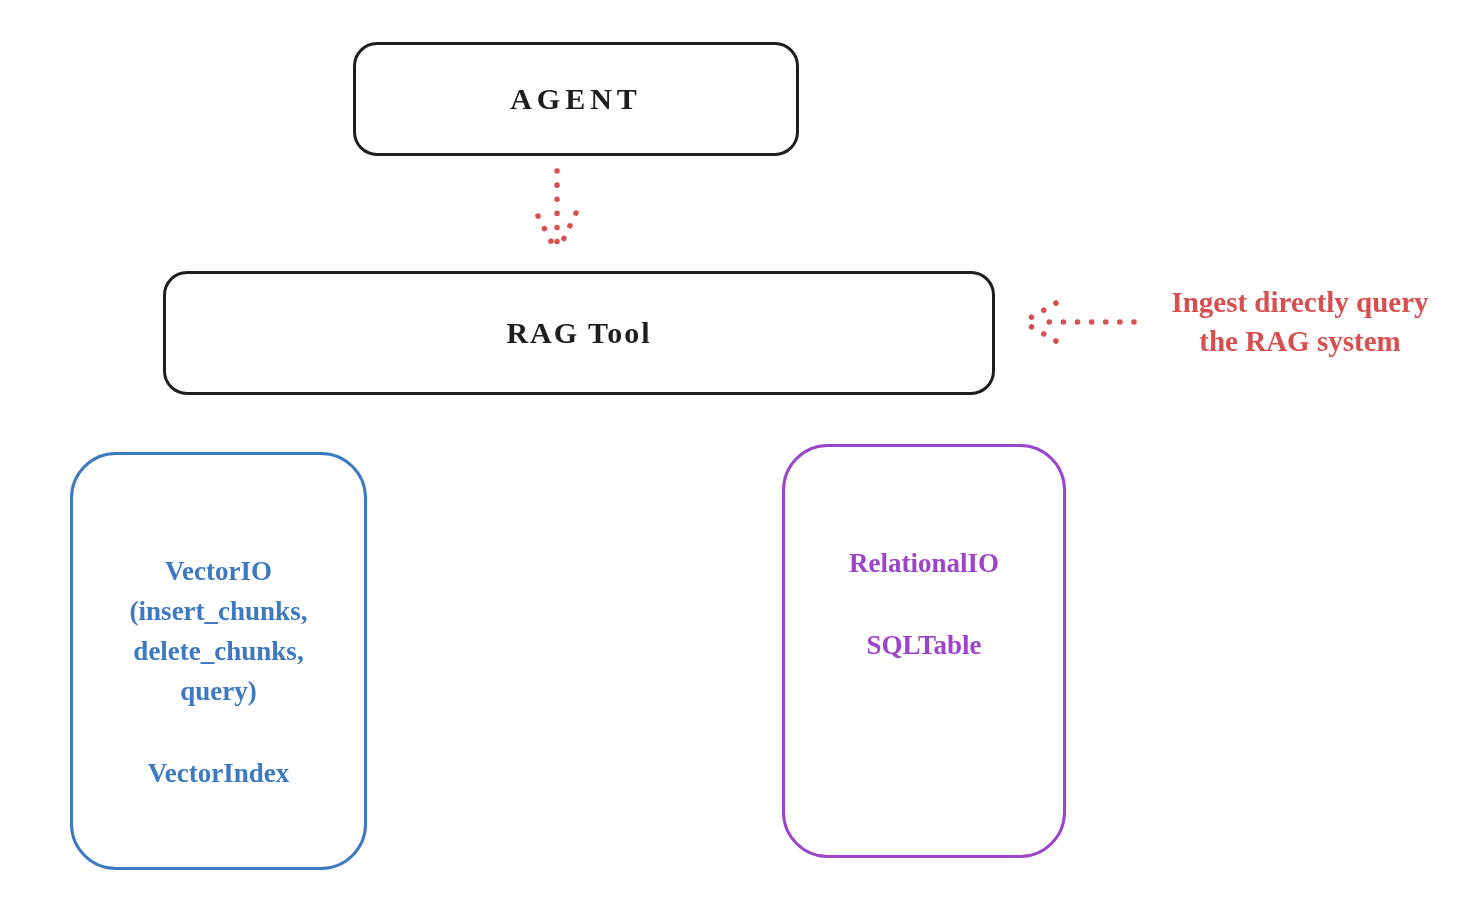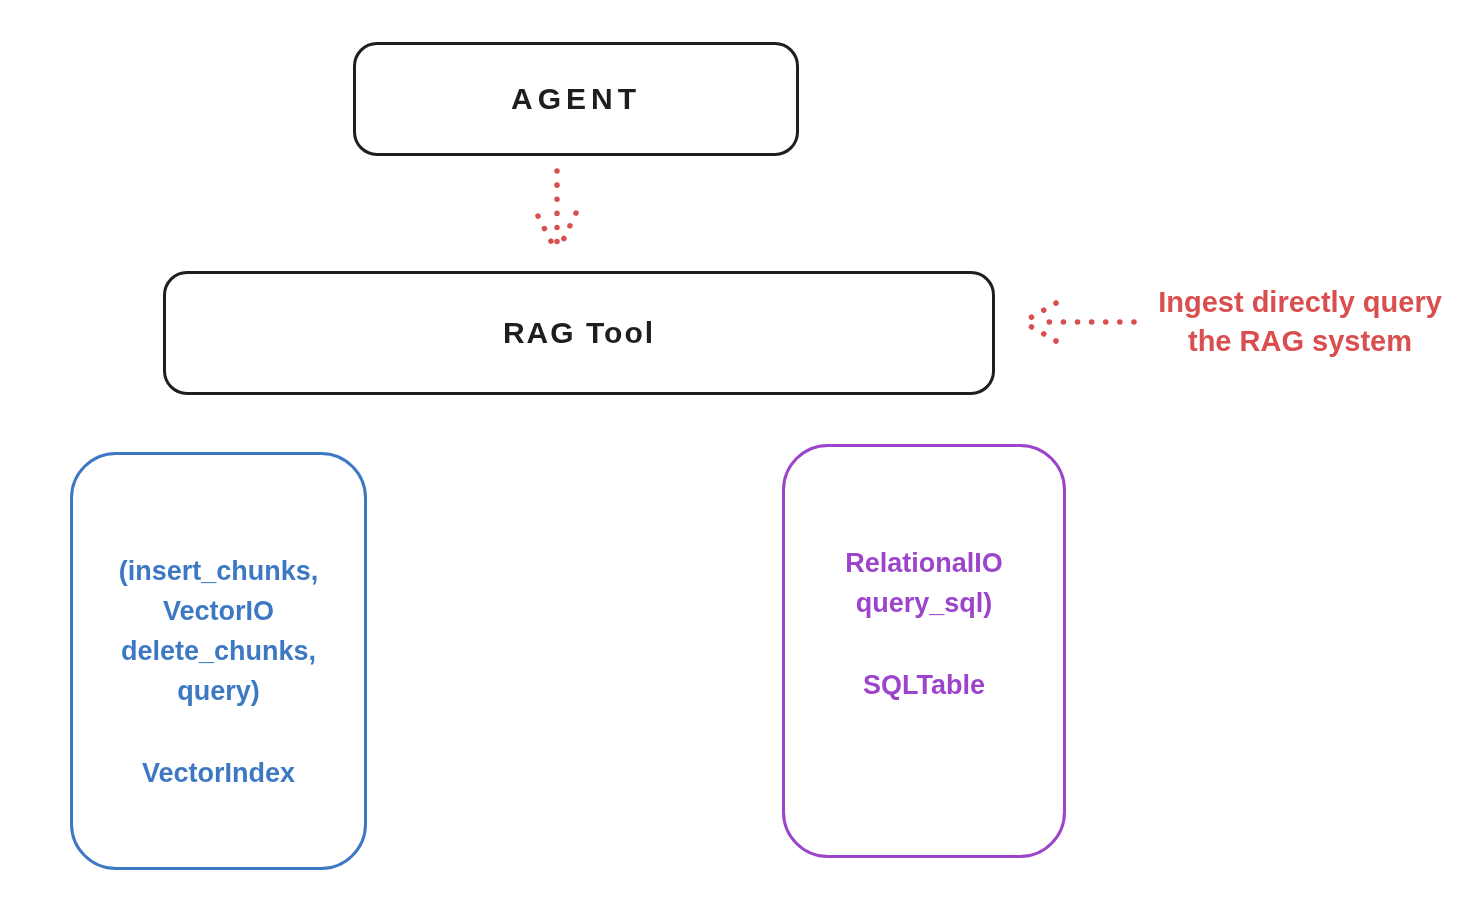--- a/index.html
+++ b/index.html
@@ -1,21 +1,21 @@
 <!DOCTYPE html>
 <html><head>
 <meta charset="utf-8">
 <style>
   html, body { margin: 0; padding: 0; background: #ffffff; }
   #canvas {
     position: relative;
     width: 1484px;
     height: 910px;
     background: #ffffff;
-    font-family: Liberation Sans, sans-serif;
+    font-family: Liberation Serif, serif;
     overflow: hidden;
   }
   
   .node {
     position: absolute;
     border: 3px solid var(--c, #1e1e1e);
     border-radius: 24px;
     display: flex;
     align-items: center;
     justify-content: center;
@@ -107,30 +107,29 @@
     </g>
   </svg>
 
   <div id="ingest-note" style="--c: #d94f4f;">
     <div>Ingest directly query</div>
     <div>the RAG system</div>
   </div>
 
   <div class="iobox" id="vectorio-box" style="--c: #3d79c3;">
     <div class="io-lines">
+      <div>VectorIO</div>
       <div>(insert_chunks,</div>
-      <div>VectorIO</div>
       <div>delete_chunks,</div>
       <div>query)</div>
     </div>
     <div class="io-index">VectorIndex</div>
   </div>
 
 
   <div class="iobox" id="relationalio-box" style="--c: #9c44cc;">
     <div class="io-lines">
       <div>RelationalIO</div>
-      <div>query_sql)</div>
     </div>
     <div class="io-index">SQLTable</div>
   </div>
 
 </div>
 
 </body></html>

